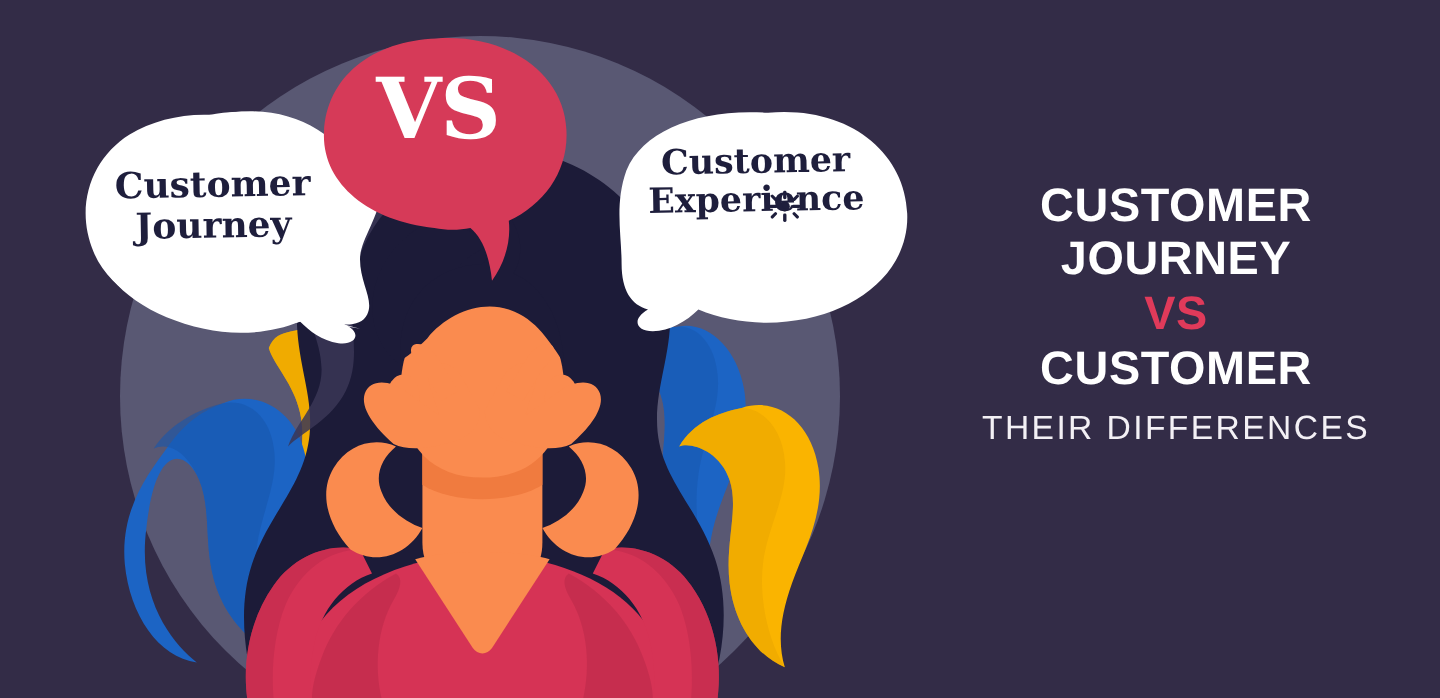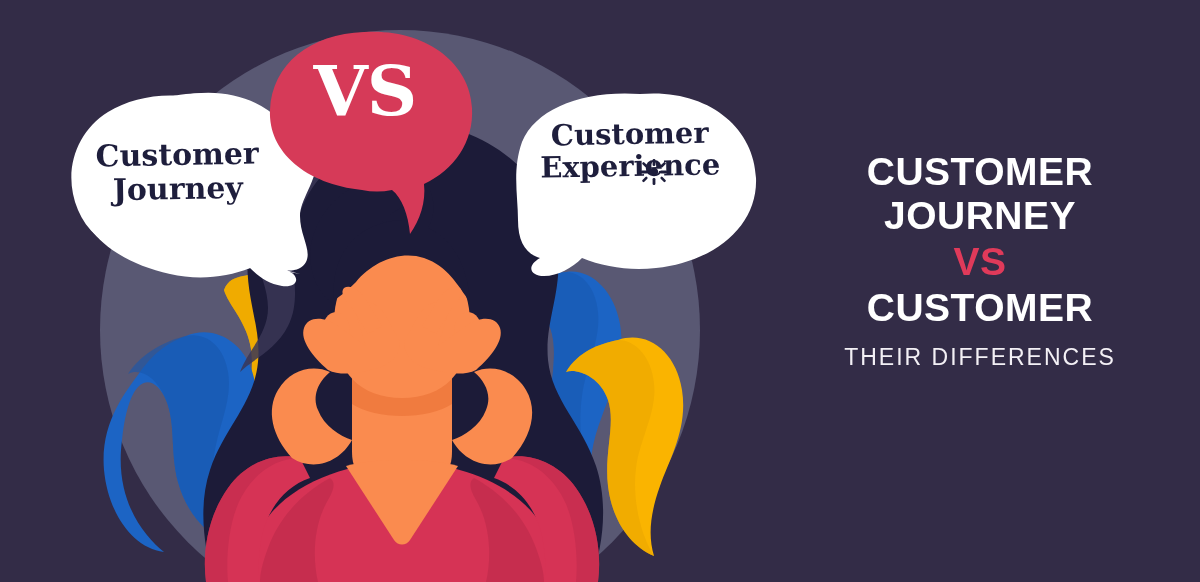--- a/index.html
+++ b/index.html
@@ -33,21 +33,21 @@
   .hl-vs{
     color:#E03A5A;
     font-weight:700;
     font-size:39px;
     line-height:48px;
     letter-spacing:0.5px;
   }
   .hl-sub{
     color:#F3F0F5;
     font-weight:300;
-    font-size:23px;
+    font-size:28px;
     line-height:46px;
     letter-spacing:2.0px;
     white-space:nowrap;
     margin-top:4px;
   }
 
   
   .bubble-text{
     position:absolute;
     color:#1E1E3C;

